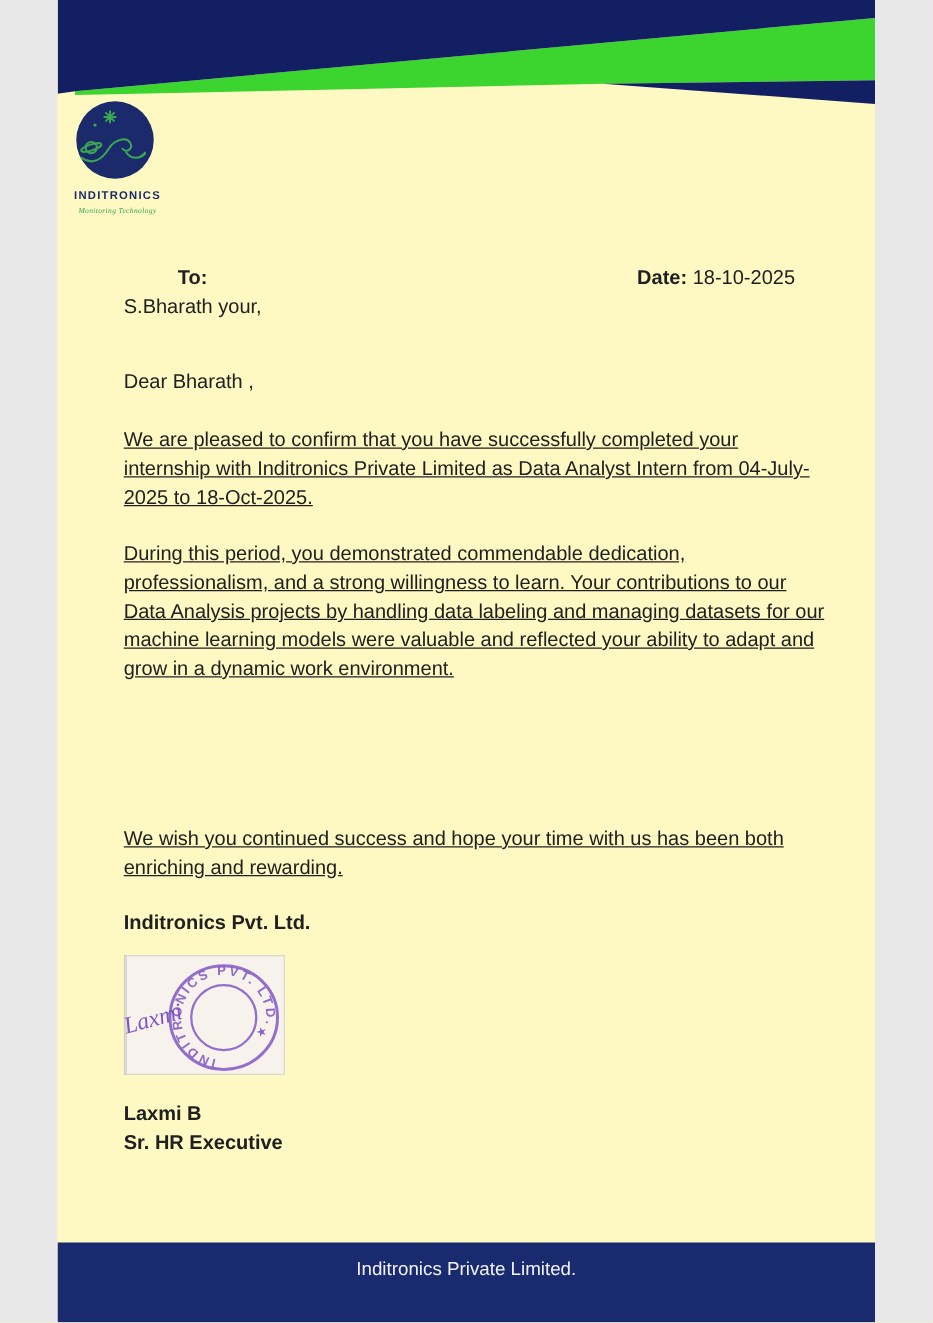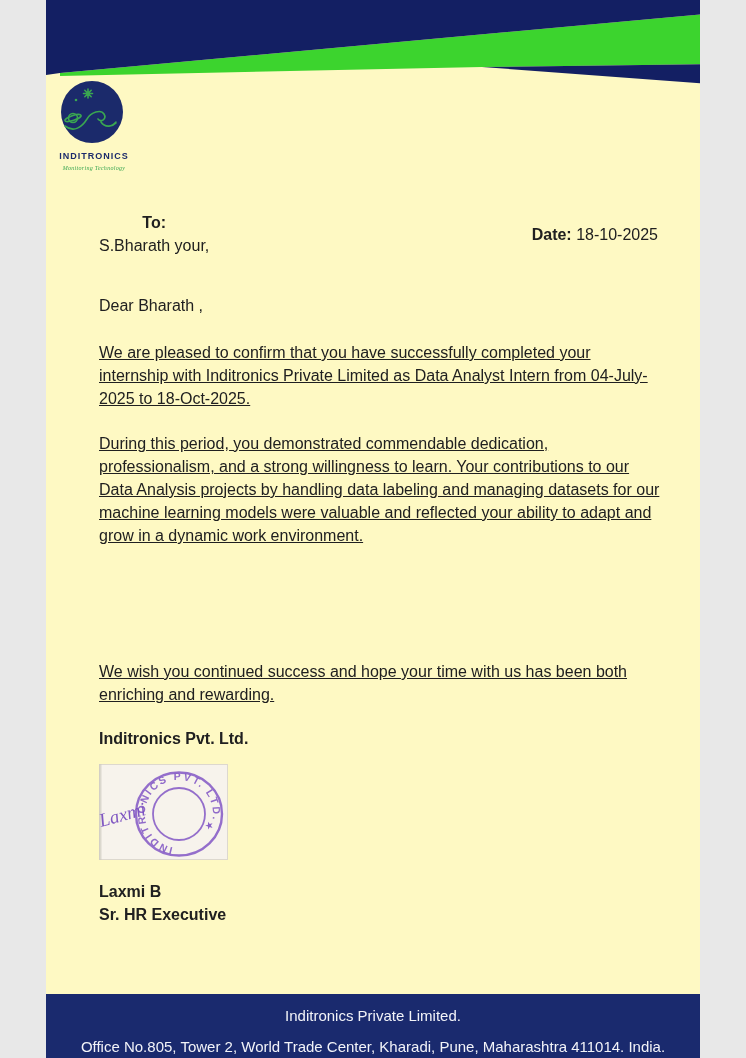--- a/index.html
+++ b/index.html
@@ -34,21 +34,21 @@
     position:absolute;top:141px;left:0;width:100%;text-align:center;
     font-size:20px;font-weight:bold;color:#111;
     text-decoration:underline;text-decoration-thickness:2px;text-underline-offset:4px;
   }
 
   .body-text{font-size:16px;line-height:23px;}
   .b{font-weight:bold;text-align:center;}
   .para{white-space:pre-line;text-decoration:underline;}
 
   .to-block{position:absolute;left:53px;top:211px;}
-  .date-block{position:absolute;right:42px;top:211px;margin-top:12px;}
+  .date-block{position:absolute;right:64px;top:211px;}
   .salutation{position:absolute;left:53px;top:294px;}
   .p1{position:absolute;left:53px;top:341px;width:680px;}
   .p2{position:absolute;left:53px;top:432px;width:680px;}
   .p3{position:absolute;left:53px;top:568px;width:680px;}
   .p4{position:absolute;left:53px;top:660px;width:680px;}
   .company-sign{position:absolute;left:53px;top:727px;}
   .signer-name{position:absolute;left:53px;top:880px;}
   .signer-title{position:absolute;left:53px;top:903px;}
 
   .stamp{position:absolute;left:53px;top:764px;width:129px;height:96px;}
@@ -135,16 +135,15 @@
     </text>
     <text class="stamp-star" x="107" y="66" transform="rotate(-18 107 66)">★</text>
     <text class="stamp-sign" x="2" y="63" transform="rotate(-15 2 63)" opacity="0.95">Laxmi</text>
   </svg>
 
   <div class="signer-name body-text b">Laxmi B</div>
   <div class="signer-title body-text b">Sr. HR Executive</div>
 
   <div class="footer">
     <div>Inditronics Private Limited.</div>
-    <div>Office No.805, Tower 2, World Trade Center, Kharadi, Pune, Maharashtra 411014. India.</div>
   </div>
 
 </div>
 
 </body></html>

